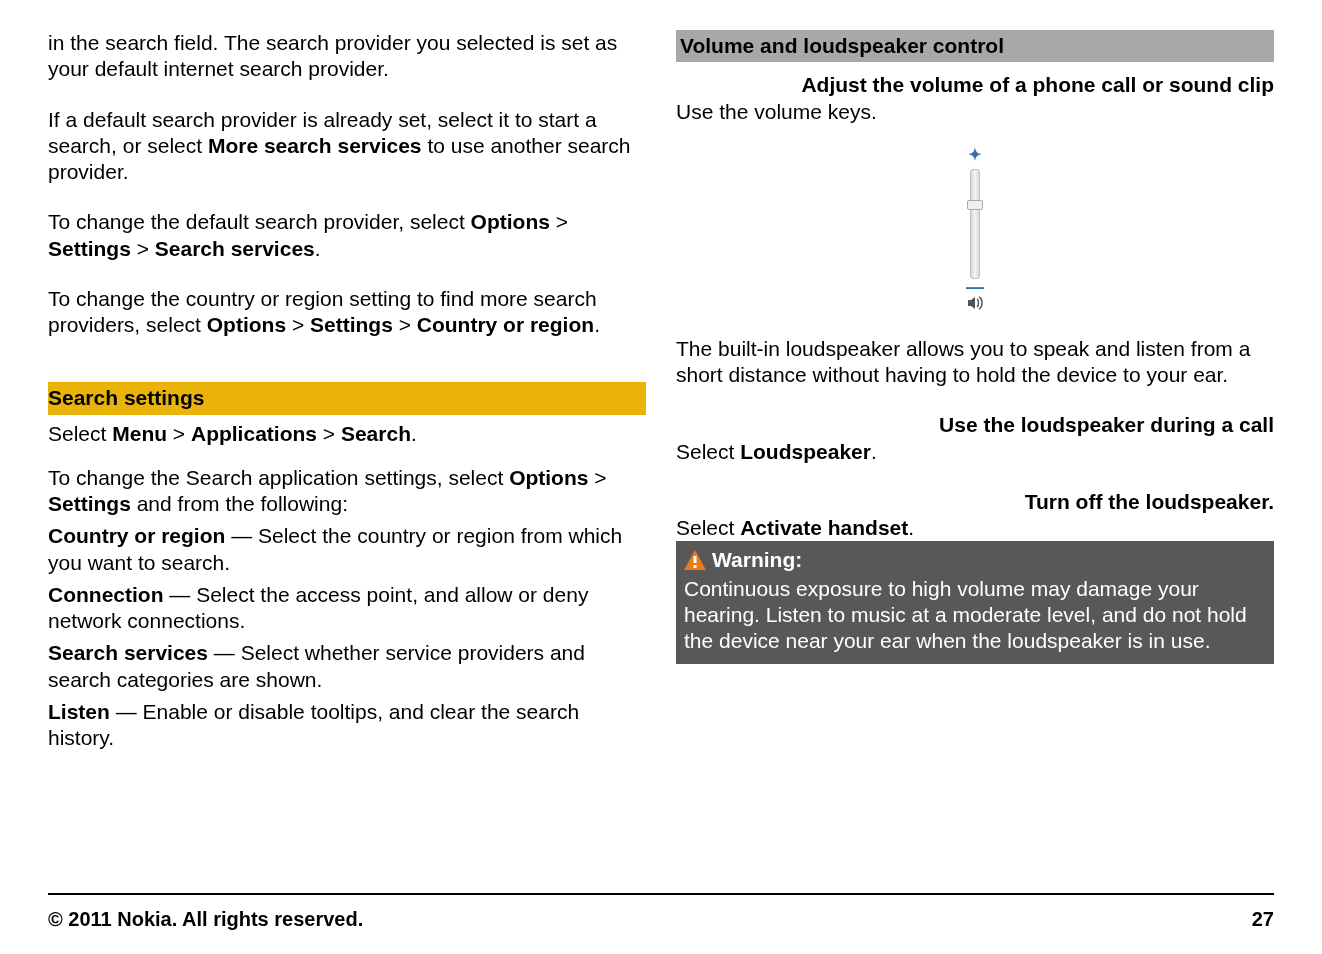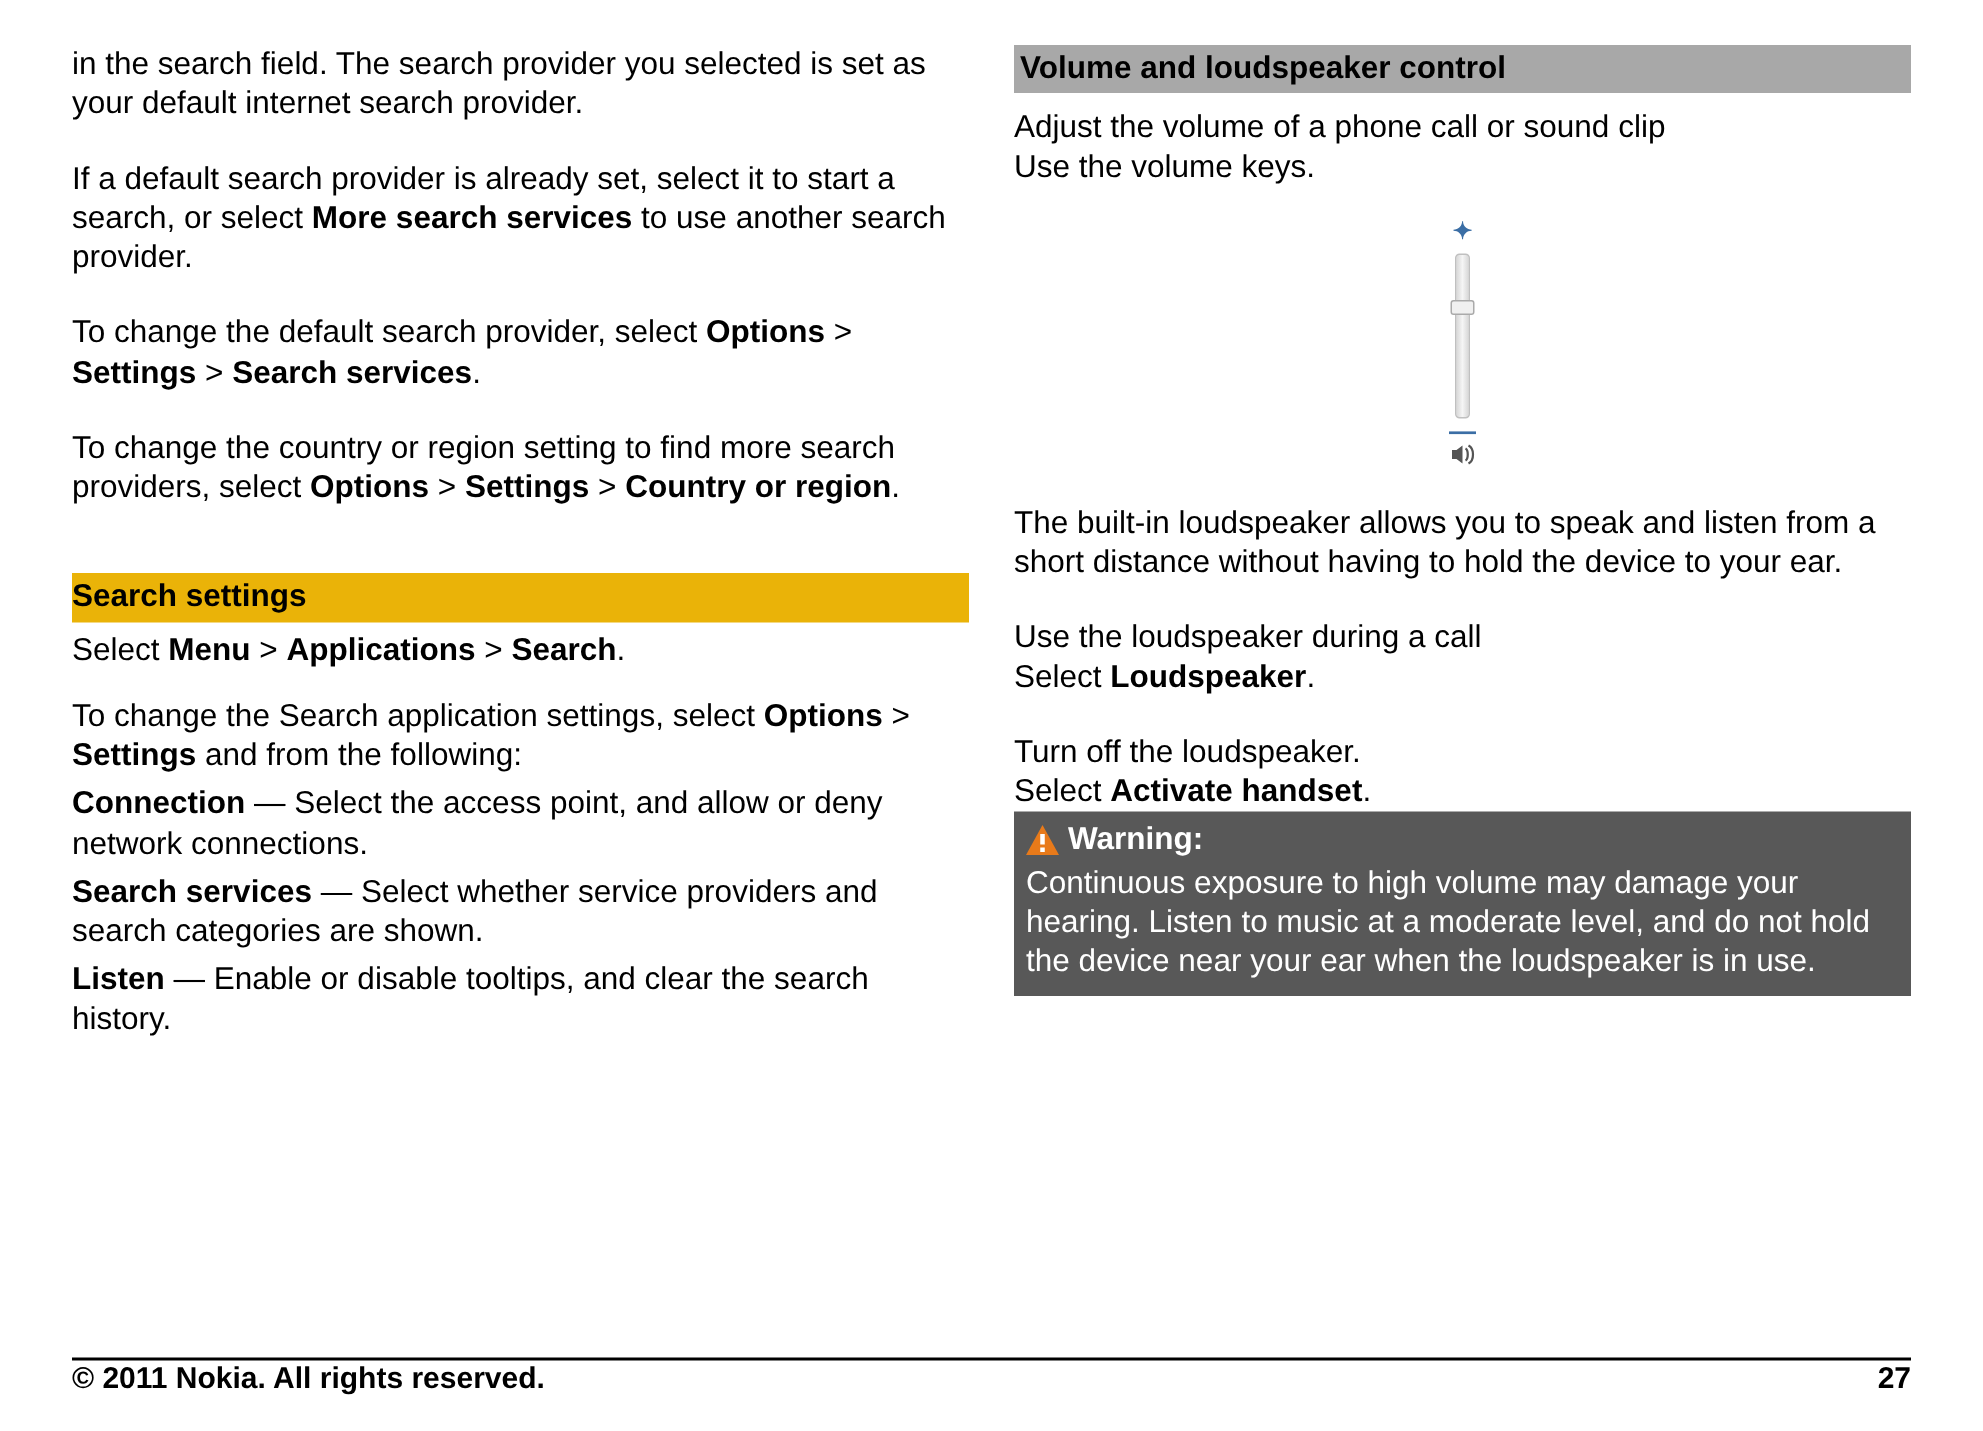--- a/index.html
+++ b/index.html
@@ -30,22 +30,23 @@
     padding: 3px 0;
     margin-bottom: 6px;
   }
   .section-hdr-darkgrey {
     background: #a8a8a8;
     font-weight: bold;
     padding: 3px 4px;
     margin-bottom: 10px;
   }
   .subhdr {
-    font-weight: normal;
+    font-weight: bold;
     margin-top: 10px;
+    text-align: right;
   }
   .item { margin-bottom: 6px; }
   .warning-box {
     background: #585858;
     color: #fff;
     padding: 6px 8px 10px 8px;
   }
   .warning-title {
     display: flex;
     align-items: center;
@@ -92,21 +93,21 @@
   .speaker-icon {
     width: 16px; height: 14px;
     color: #555;
   }
   .footer {
     position: absolute;
     bottom: 22px;
     left: 48px;
     right: 48px;
     border-top: 2px solid #000;
-    padding-top: 0;
+    padding-top: 12px;
     display: flex;
     justify-content: space-between;
     font-weight: bold;
     font-size: 20px;
   }
 </style>
 </head>
 <body>
 
 <div class="content">
@@ -131,20 +132,23 @@
     <div class="section-hdr-grey">Search settings</div>
 
     <p class="para" style="margin-bottom:18px">
       <span>Select </span><span class="bold">Menu</span><span> &gt; </span><span class="bold">Applications</span><span> &gt; </span><span class="bold">Search</span><span>.</span>
     </p>
 
     <p class="item">
       <span>To change the Search application settings, select </span><span class="bold">Options</span><span> &gt; </span><span class="bold">Settings</span><span> and from the following:</span>
     </p>
 
+    <p class="item">
+      <span class="bold">Country or region</span><span>  — Select the country or region from which you want to search.</span>
+    </p>
     <p class="item">
       <span class="bold">Connection</span><span>  — Select the access point, and allow or deny network connections.</span>
     </p>
     <p class="item">
       <span class="bold">Search services</span><span>  — Select whether service providers and search categories are shown.</span>
     </p>
     <p class="item">
       <span class="bold">Listen</span><span>  — Enable or disable tooltips, and clear the search history.</span>
     </p>
   </div>

